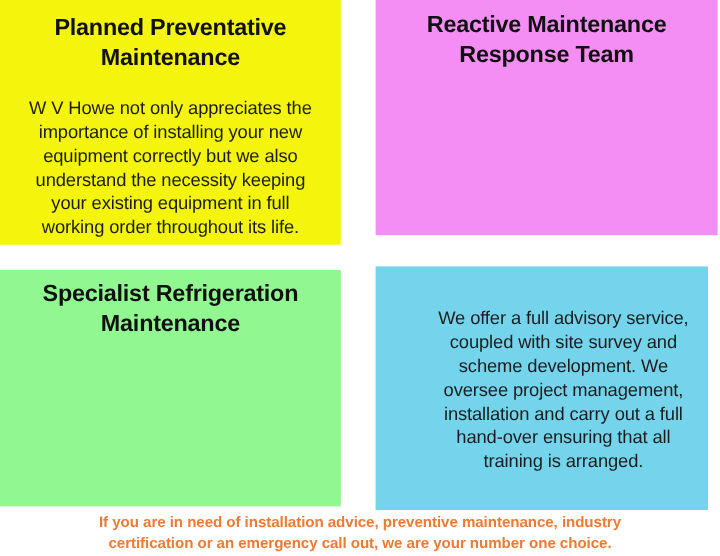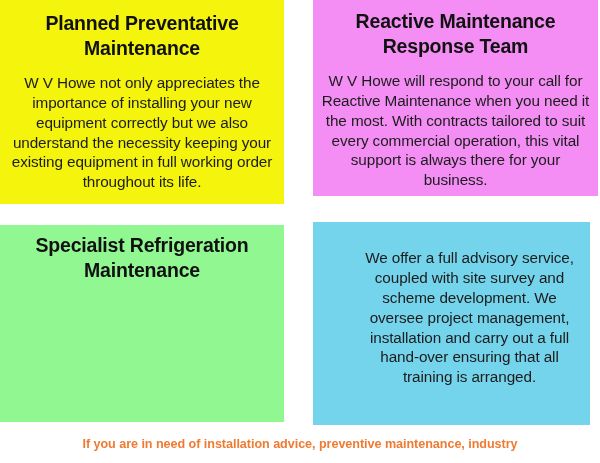--- a/index.html
+++ b/index.html
@@ -40,21 +40,21 @@
     color: #111111;
     letter-spacing: -0.2px;
     margin: 0;
     padding: 0 6px;
   }
 
   .panel-body {
     font-size: 15.3px;
     line-height: 1.30;
     color: #1c1c1c;
-    margin: 0;
+    margin: 8px;
     padding: 0 8px;
     letter-spacing: -0.1px;
   }
 
   
   #panel-planned-preventative-maintenance {
     left: 0px;  top: 0px;
     width: 284px; height: 204px;
     background: #f4f40d;
     padding-top: 11px;
@@ -113,28 +113,28 @@
 
 <div class="page">
 
   <div class="panel" id="panel-planned-preventative-maintenance">
     <h2 class="panel-title">Planned Preventative Maintenance</h2>
     <p class="panel-body">W V Howe not only appreciates the importance of installing  your new equipment correctly but we also understand the necessity keeping your existing equipment in full working order throughout its life.</p>
   </div>
 
   <div class="panel" id="panel-reactive-maintenance-response-team">
     <h2 class="panel-title">Reactive Maintenance Response Team</h2>
-    <p class="panel-body">W V Howe will respond to your call for Reactive Maintenance  when you need it the most. With contracts tailored to suit every commercial operation, this vital support is always there for your business.</p>
   </div>
 
   <div class="panel" id="panel-specialist-refrigeration-maintenance">
     <h2 class="panel-title">Specialist Refrigeration Maintenance</h2>
   </div>
 
   <div class="panel" id="panel-professional-design-and-installation">
     <p class="panel-body">We offer a full advisory service, coupled with site survey and scheme development. We oversee project management, installation and carry out a full hand-over ensuring that all training is arranged.</p>
   </div>
 
   <div id="footer-banner">
     <span class="banner-line">If you are in need of installation advice, preventive maintenance, industry</span>
+    <span class="banner-line">certification or an emergency call out, we are your number one choice.</span>
   </div>
 
 </div>
 
 </body></html>

